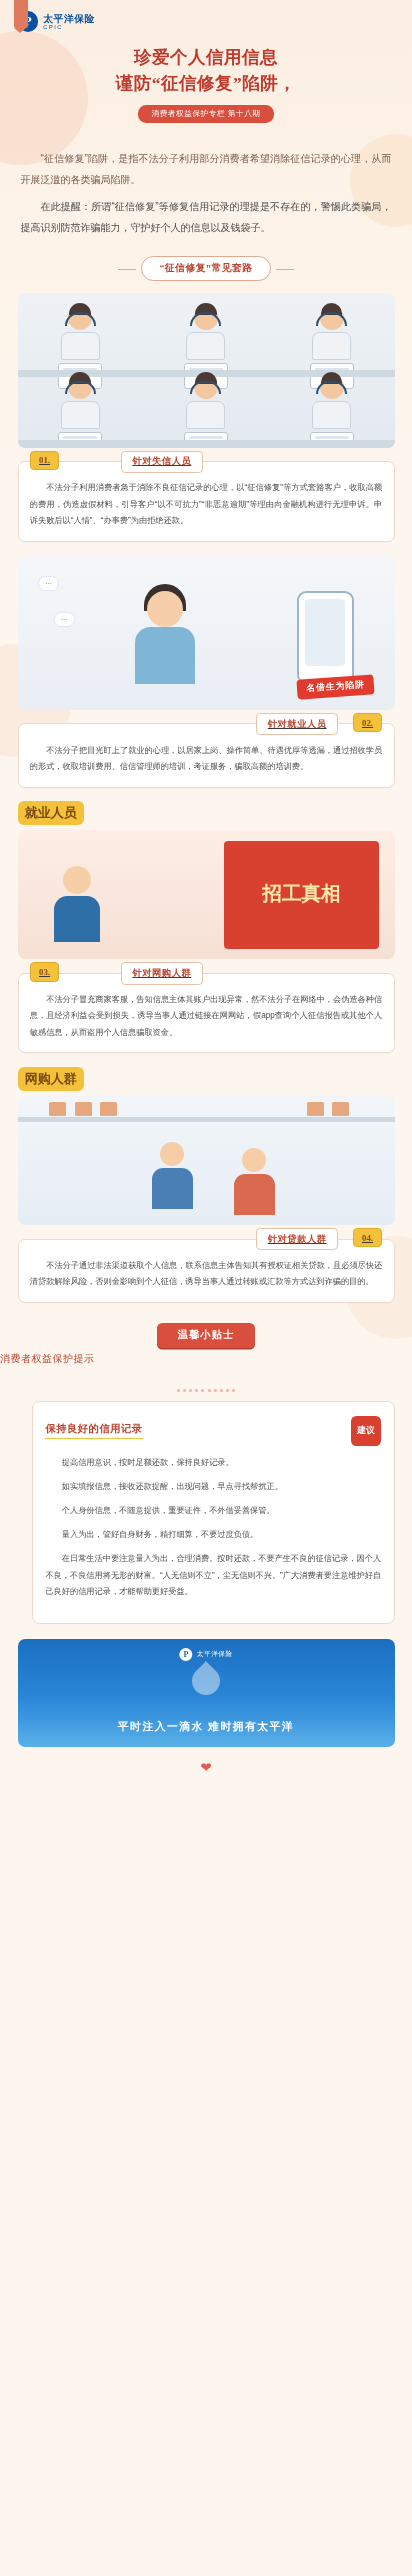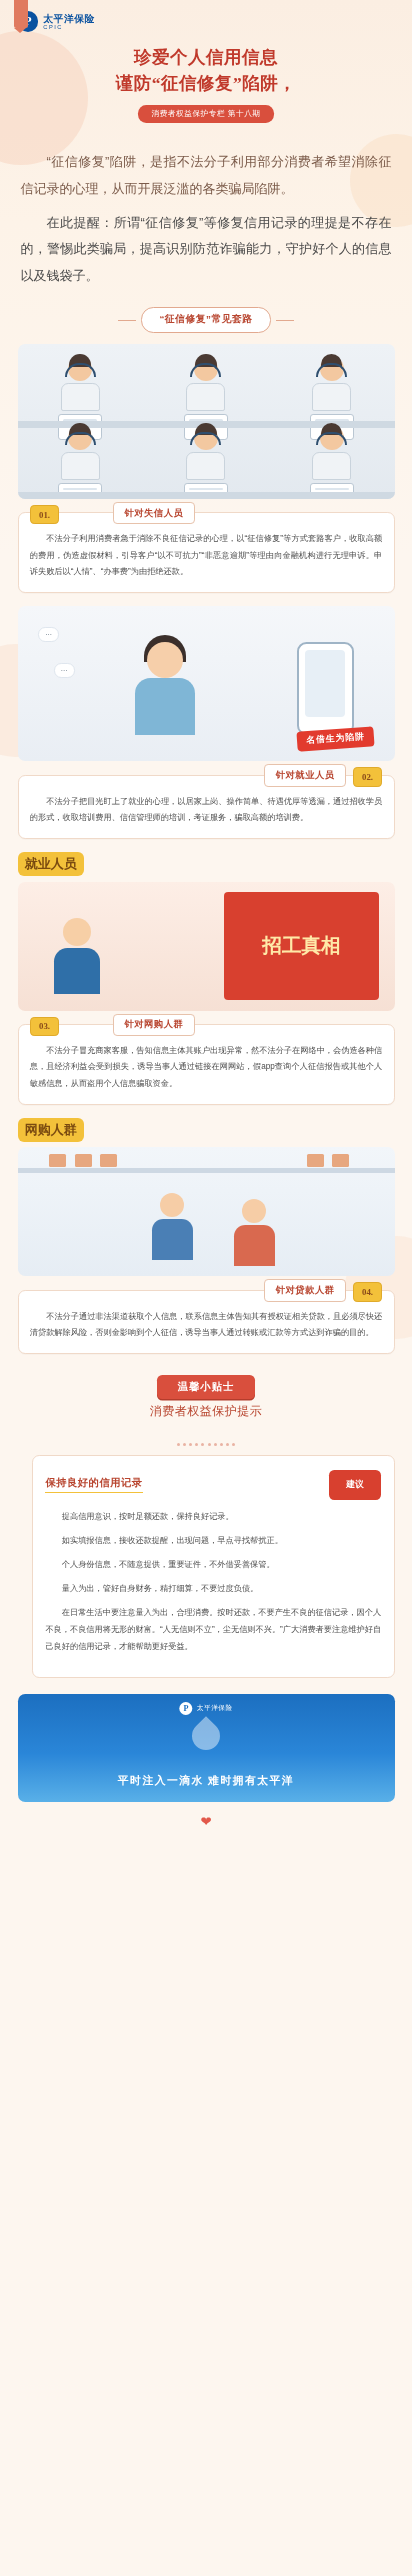--- a/index.html
+++ b/index.html
@@ -69,21 +69,21 @@
     letter-spacing: 0.5px;
     padding: 3.6px 13.4px;
     border-radius: 8.2px;
   }
 
   
   .intro {
     position: relative;
     z-index: 2;
     margin: 13.4px 20.6px 5.2px;
-    font-size: 13px;
+    font-size: 10px;
     line-height: 2.05;
     color: #4a4a4a;
     text-align: justify;
   }
   .intro p { margin-bottom: 7.2px; text-indent: 2em; }
   .intro .lead { color: #7b5b4a; }
 
   
   .section-banner {
     position: relative;
@@ -200,22 +200,23 @@
     position: relative;
     z-index: 2;
     margin: 0 17.5px 13.4px;
     background: #fff;
     border: 1px solid #f0d9c8;
     border-radius: 7.2px;
     padding: 10.3px 11.3px 11.3px;
     box-shadow: 0 1px 0 rgba(0,0,0,.02);
   }
   .item-head {
-    display: flex; align-items: flex-end; gap: 7px;
+    display: flex; align-items: flex-start; gap: 15px;
     margin: -21.6px 0 7.2px;
+    text-decoration: underline;
   }
   .item-head.right { justify-content: flex-end; }
   .num-badge {
     background: #f3c13a;
     color: #8a4b1a;
     font-size: 8.8px; font-weight: bold;
     border-radius: 4.1px;
     padding: 3.6px 8.2px;
     border: 1px solid #e0aa2a;
     font-family: "Liberation Serif", serif;
@@ -249,21 +250,21 @@
     background: #d94f3d;
     color: #fff;
     font-size: 10.3px; font-weight: bold;
     padding: 5.2px 20.6px;
     border-radius: 5.2px;
     letter-spacing: 1px;
     box-shadow: 0 1.5px 0 #b43c2c;
   }
   .tip-sub {
     position: relative; z-index: 2;
-    text-align: center; color: #b8452f; font-size: 12px;
+    color: #b8452f; font-size: 10px;
     margin-bottom: 23px; letter-spacing: 0.5px;
   }
   .tip-dots { display: flex; justify-content: center; gap: 3.1px; margin-top: 5.2px; }
   .tip-dots span { width: 3.1px; height: 3.1px; border-radius: 50%; background: #e9b3a3; display: block; }
 
   .advice-card {
     position: relative; z-index: 2;
     margin: 0 17.5px 15.5px;
     background: #fff;
     border: 1px solid #f0d9c8;
@@ -273,21 +274,21 @@
   .advice-head {
     display: flex; align-items: center; justify-content: space-between;
     margin-bottom: 9.3px;
   }
   .advice-title {
     font-size: 10.3px; font-weight: bold; color: #b8452f;
     border-bottom: 1.5px solid #f3c13a;
     padding-bottom: 2.1px; letter-spacing: 0.5px;
   }
   .stamp {
-    width: 52px; height: 30px; border-radius: 5.2px;
+    width: 30px; height: 30px; border-radius: 5.2px;
     background: #d8402f; color: #fff;
     display: flex; align-items: center; justify-content: center;
     font-size: 8.8px; font-weight: bold; line-height: 1.1; text-align: center;
     font-family: "Liberation Serif", serif;
   }
   .advice-body { font-size: 8.2px; line-height: 2.05; color: #4d4d4d; text-align: justify; }
   .advice-body p { margin-bottom: 7.2px; text-indent: 2em; }
 
   
   .footer {

